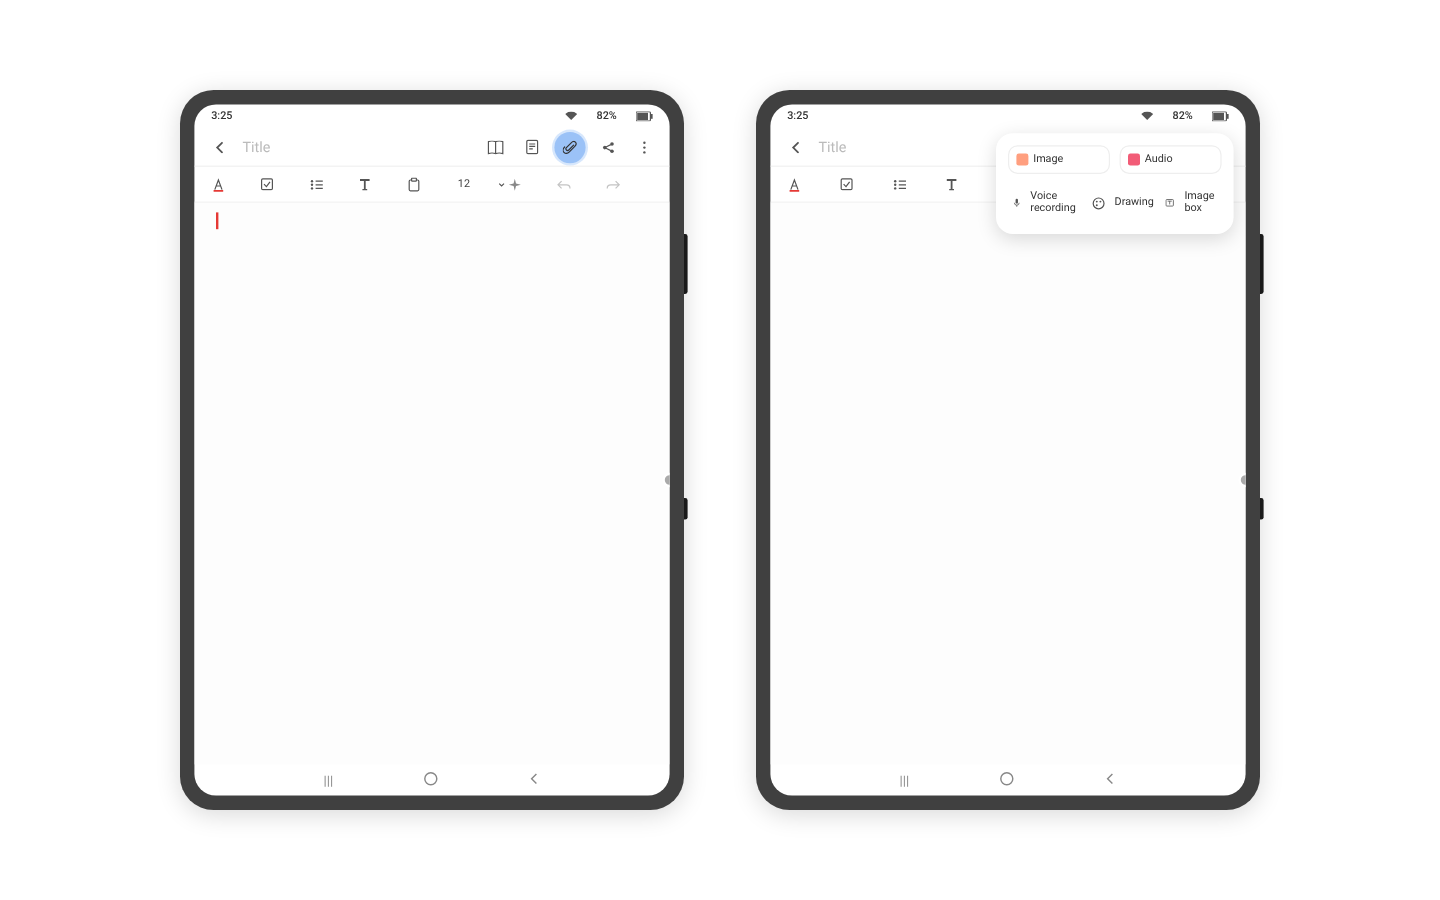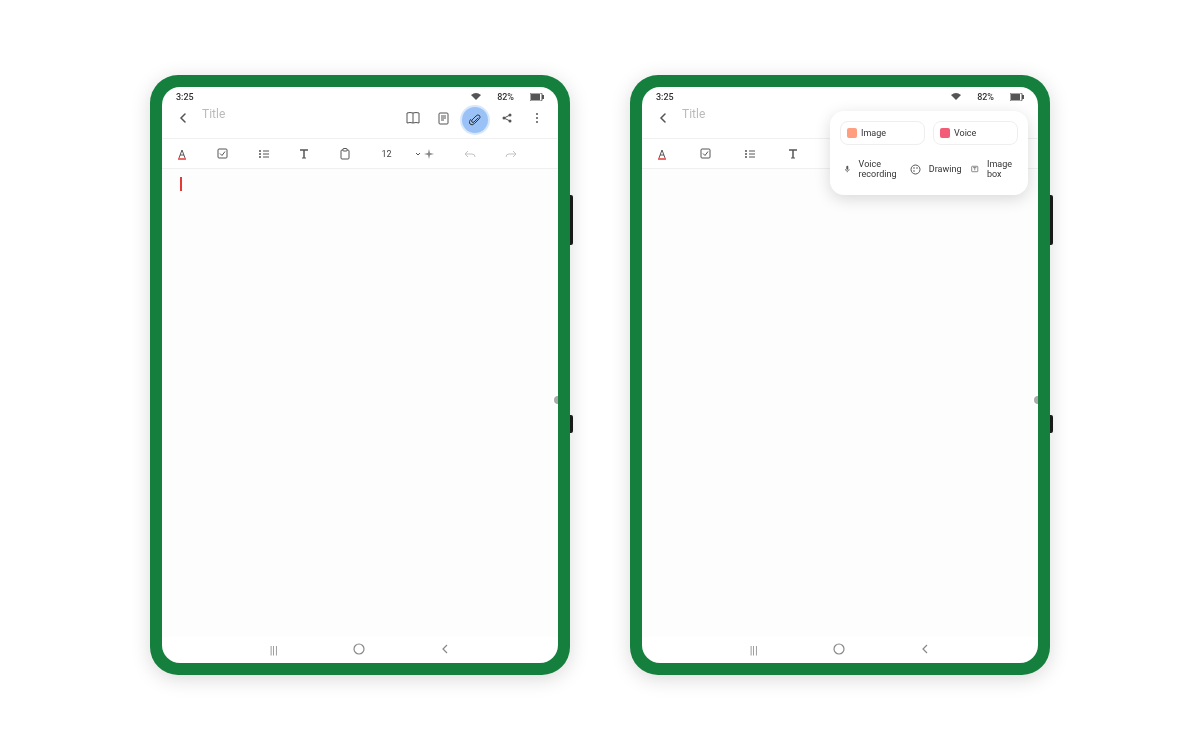--- a/index.html
+++ b/index.html
@@ -9,21 +9,21 @@
     background: #fff;
     display: flex;
     align-items: center;
     justify-content: center;
     gap: 60px;
     font-family: -apple-system, "Segoe UI", Roboto, Arial, sans-serif;
   }
   .tablet {
     width: 420px;
     height: 600px;
-    background: #15803d;
+    background: #404040;
     border-radius: 28px;
     padding: 12px;
     position: relative;
     box-shadow: 0 4px 20px rgba(0,0,0,0.15);
   }
   .tablet::before {
     content: '';
     position: absolute;
     right: -3px;
     top: 120px;
@@ -61,20 +61,21 @@
     font-size: 9px;
     color: #333;
     font-weight: 500;
   }
   .status-right { display:flex; align-items:center; gap:16px; }
   .status-right svg { display:block; }
 
   .title-bar {
     height: 32px;
     display: flex;
+    align-items: center;
     padding: 0 10px;
     gap: 8px;
     border-bottom: 1px solid #f0f0f0;
   }
   .icon-btn {
     width: 22px;
     height: 22px;
     display: flex;
     align-items: center;
     justify-content: center;
@@ -434,21 +435,21 @@
     </div>
 
     <div class="attach-menu">
       <div class="attach-row">
         <div class="attach-card">
           <span class="dot" style="background:#ff9f7f"></span>
           <span>Image</span>
         </div>
         <div class="attach-card">
           <span class="dot" style="background:#f25c77"></span>
-          <span>Voice</span>
+          <span>Audio</span>
         </div>
       </div>
       <div class="attach-list">
         <div class="attach-item">
           <svg width="10" height="12" viewBox="0 0 10 12">
               <rect x="3.5" y="1" width="3" height="6" rx="1.5" fill="#555"></rect>
               <path d="M2 6 Q2 9 5 9 Q8 9 8 6 M5 9 L5 11" stroke="#555" fill="none"></path>
             </svg>
           <span>Voice recording</span>
         </div>

